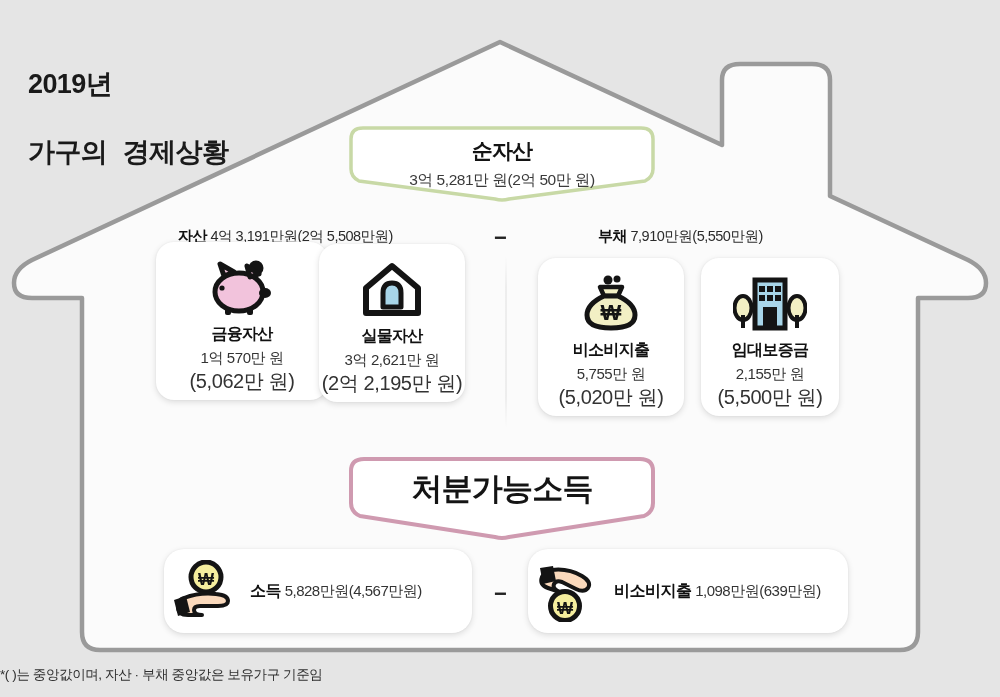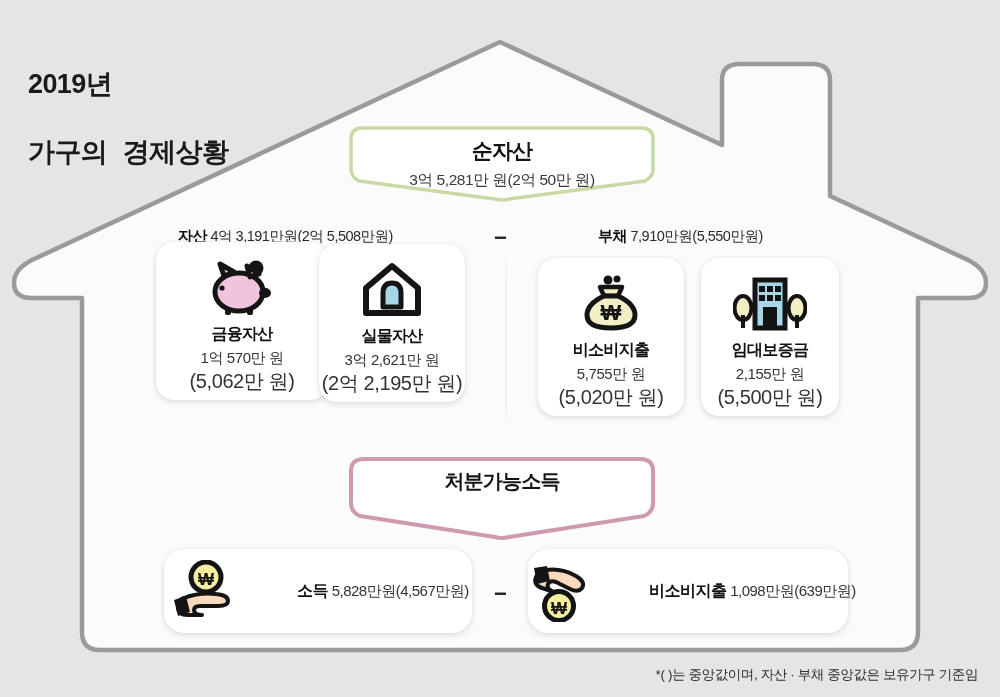--- a/index.html
+++ b/index.html
@@ -34,21 +34,21 @@
     font-size: 21px; font-weight: bold; color: #141414; letter-spacing: -0.8px;
   }
   .ribbon .sub {
     font-size: 15.5px; color: #3a3a3a; letter-spacing: -0.4px; margin-top: 5px;
   }
 
   #ribbon-net { left: 337px; top: 125px; width: 330px; height: 78px; }
   #ribbon-net .txt { padding-top: 12px; }
   #ribbon-disp { left: 337px; top: 455px; width: 330px; height: 86px; }
   #ribbon-disp .txt { padding-top: 13px; }
-  #ribbon-disp .head { font-size: 20px; }
+  #ribbon-disp .head { font-size: 31px; }
 
   
   .eq-label { position: absolute; font-size: 14.5px; color:#2b2b2b; letter-spacing:-0.5px; white-space:nowrap; }
   .eq-label b { font-weight: bold; font-size: 15px; color:#111; }
   #label-assets { left: 178px; top: 227px; }
   #label-debt   { left: 598px; top: 227px; text-align: center; }
   .minus {
     position: absolute; font-size: 22px; font-weight: bold; color: #222;
     line-height: 1;
   }
@@ -89,27 +89,27 @@
   .wide-card {
     position: absolute;
     background: #ffffff;
     border-radius: 20px;
     box-shadow: 0 2px 6px rgba(0,0,0,0.13), 0 0 2px rgba(0,0,0,0.06);
     display: flex; align-items: center;
   }
   #card-income  { left: 164px; top: 549px; width: 308px; height: 84px; }
   #card-nonexp  { left: 528px; top: 549px; width: 320px; height: 84px; }
   .wide-card .w-icon { width: 86px; display:flex; align-items:center; justify-content:center; }
-  .wide-card .w-text { font-size: 15px; color:#333; letter-spacing:-0.5px; white-space: nowrap; margin-left: 47px; }
+  .wide-card .w-text { font-size: 15px; color:#333; letter-spacing:-0.5px; white-space: nowrap; }
   .wide-card .w-text b { font-weight: bold; font-size: 16px; color:#111; }
 
   
   #footnote {
     position: absolute; left: 0; right: 22px; top: 666px;
-    text-align: right; font-size: 13.5px; color: #2e2e2e; letter-spacing: -0.4px;
+    text-align: left; font-size: 13.5px; color: #2e2e2e; letter-spacing: -0.4px;
   }
 </style>
 </head>
 <body>
 
 <div id="root">
 
   <svg id="house-svg" viewBox="0 0 1000 697">
     <defs>
       <filter id="softshadow" x="-20%" y="-20%" width="150%" height="150%">

